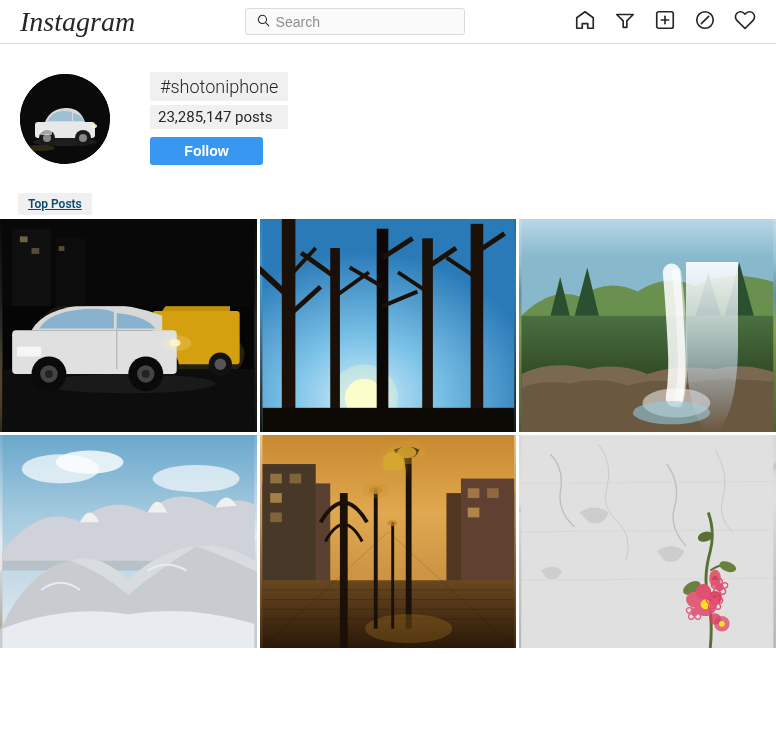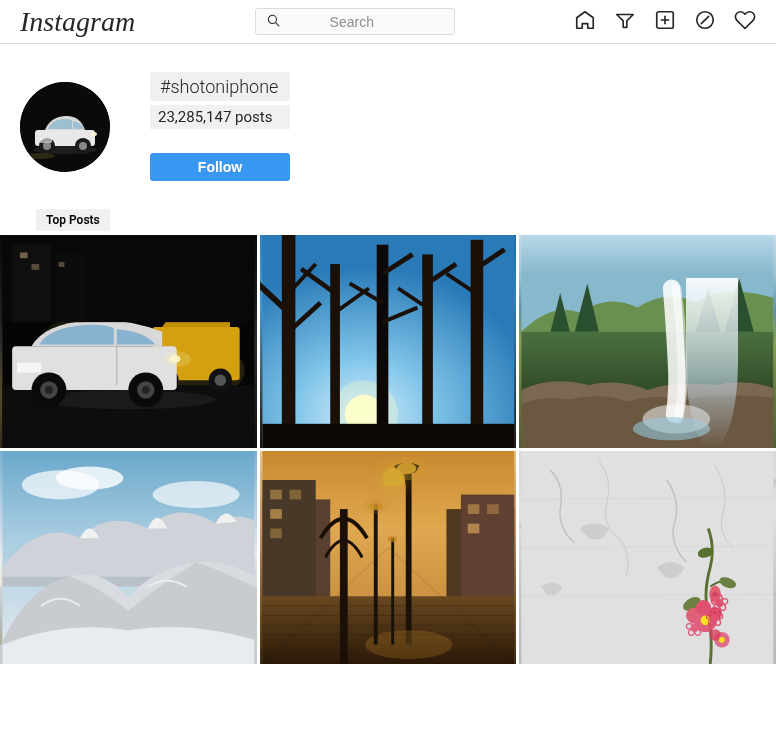--- a/index.html
+++ b/index.html
@@ -27,22 +27,21 @@
       color: #262626;
       font-style: italic;
     }
     .search-bar {
       display: flex;
       align-items: center;
       background: #fafafa;
       border: 1px solid #dbdbdb;
       border-radius: 3px;
       padding: 4px 10px;
-      width: 200px;
-      gap: 44px;
+      width: 220px;
     }
     .search-icon-wrap {
       color: #8e8e8e;
       margin-right: 6px;
       font-size: 13px;
     }
     .search-input {
       border: none;
       background: transparent;
       outline: none;
@@ -113,37 +112,38 @@
     }
     .follow-btn {
       background: #3897f0;
       color: #fff;
       border: none;
       border-radius: 3px;
       padding: 6px 28px;
       font-size: 14px;
       font-weight: 600;
       cursor: pointer;
-      width: 140px;
-      margin-top: 20px;
+      width: 113px;
+      margin-top: 4px;
     }
 
     
     .top-posts-section {
       padding: 0 0 0 0;
     }
     .top-posts-label {
       font-size: 12px;
       font-weight: 600;
-      color: #000000;
+      color: #0c4a6e;
       background: #f0f0f0;
       display: inline-block;
       padding: 4px 10px;
-      margin: 0 0 4px 36px;
+      margin: 0 0 4px 18px;
       border-radius: 2px;
+      text-decoration: underline;
     }
     .photo-grid {
       display: grid;
       grid-template-columns: repeat(3, 1fr);
       gap: 3px;
       padding: 0;
     }
     .photo-cell {
       aspect-ratio: 1/0.83;
       overflow: hidden;

